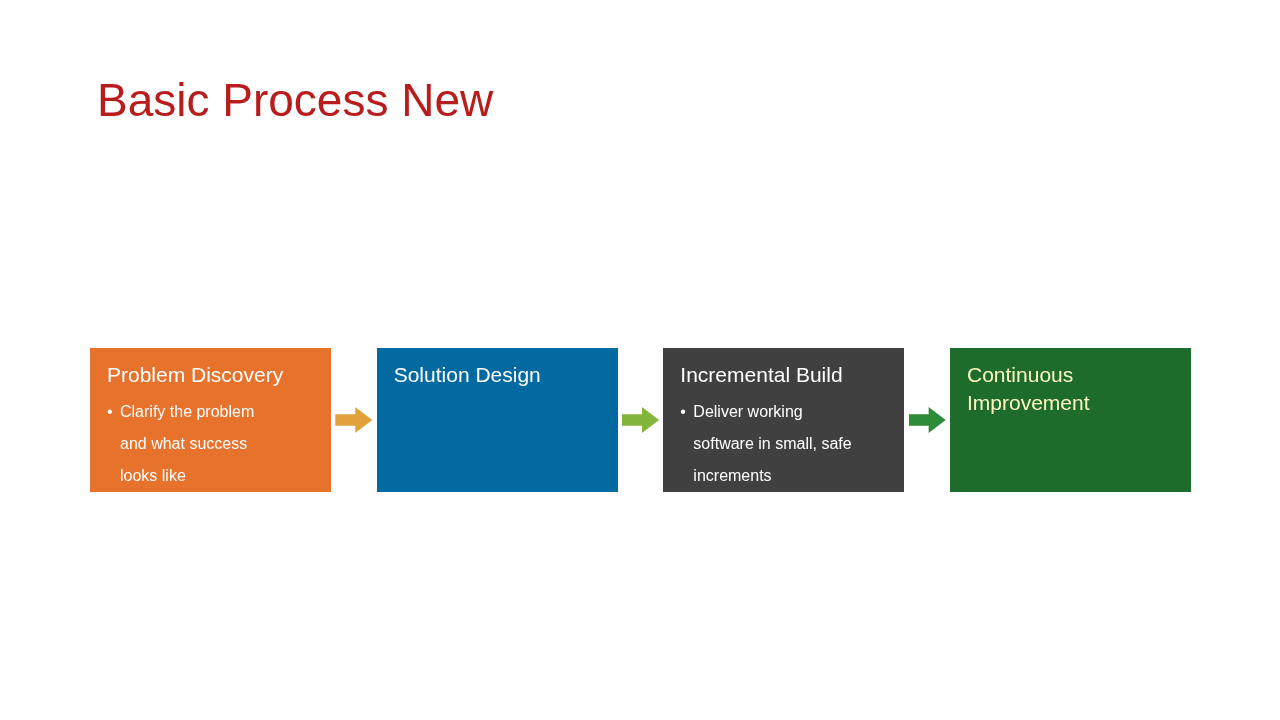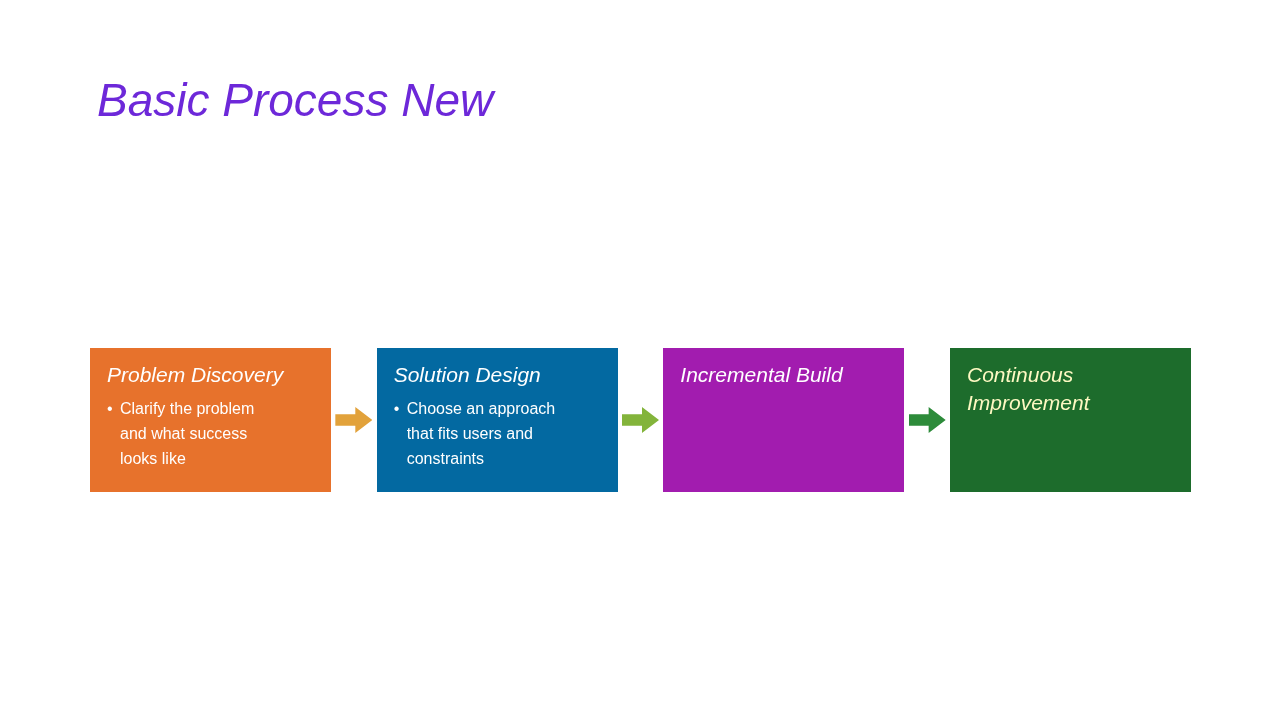--- a/index.html
+++ b/index.html
@@ -42,29 +42,28 @@
     box-sizing: border-box;
     padding: 13px 14px 0 17px;
     color: #ffffff;
     flex: 0 0 auto;
   }
   .step-title {
     margin: 0;
     font-size: 21px;
     line-height: 28px;
     font-weight: 400;
-    font-style: italic;
   }
   .step-bullets {
     list-style: none;
     margin: 7px 0 0 0;
     padding: 0;
     width: 176px;
     font-size: 16px;
-    line-height: 25px;
+    line-height: 32px;
   }
   .step-bullets li {
     position: relative;
     padding-left: 13px;
   }
   .step-bullets li::before {
     content: "\2022";
     position: absolute;
     left: 0;
     top: 0;
@@ -79,48 +78,48 @@
     width: 37px;
     height: 26px;
     clip-path: polygon(0 28%, 54% 28%, 54% 0, 100% 50%, 54% 100%, 54% 72%, 0 72%);
   }
 </style>
 </head>
 <body>
 
 <div class="slide" style="background-color: rgb(255, 255, 255);">
 
-  <h1 class="slide-title" style="color: #6d28d9; font-style: italic;">Basic Process New</h1>
+  <h1 class="slide-title" style="color: #b91c1c;">Basic Process New</h1>
 
   <div class="process-row">
 
     <div class="step" style="background-color: rgb(231, 114, 44); color: rgb(255, 255, 255);">
       <h2 class="step-title">Problem Discovery</h2>
       <ul class="step-bullets">
         <li>Clarify the problem and what success looks like</li>
       </ul>
     </div>
 
     <div class="arrow-cell">
       <div class="arrow" style="background-color: rgb(226, 162, 59);"></div>
     </div>
 
     <div class="step" style="background-color: #0369a1; color: rgb(255, 255, 255);">
       <h2 class="step-title">Solution Design</h2>
-      <ul class="step-bullets">
-        <li>Choose an approach that fits users and constraints</li>
-      </ul>
     </div>
 
     <div class="arrow-cell">
       <div class="arrow" style="background-color: rgb(131, 180, 59);"></div>
     </div>
 
-    <div class="step" style="background-color: #a21caf; color: rgb(255, 255, 255);">
+    <div class="step" style="background-color: #404040; color: rgb(255, 255, 255);">
       <h2 class="step-title">Incremental Build</h2>
+      <ul class="step-bullets">
+        <li>Deliver working software in small, safe increments</li>
+      </ul>
     </div>
 
     <div class="arrow-cell">
       <div class="arrow" style="background-color: rgb(45, 139, 58);"></div>
     </div>
 
     <div class="step" style="background-color: rgb(29, 108, 44); color: #fef9c3;">
       <h2 class="step-title">Continuous Improvement</h2>
     </div>
 

